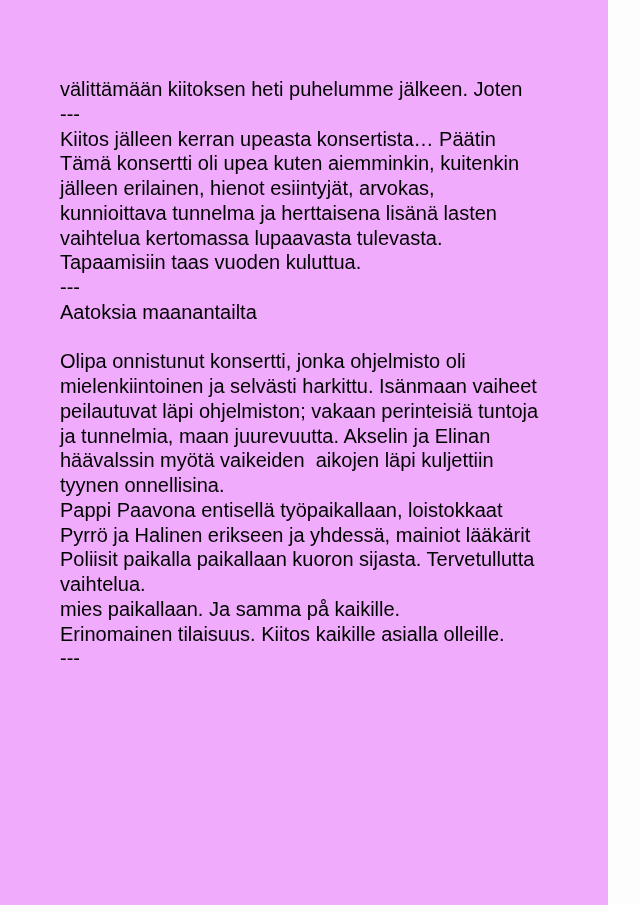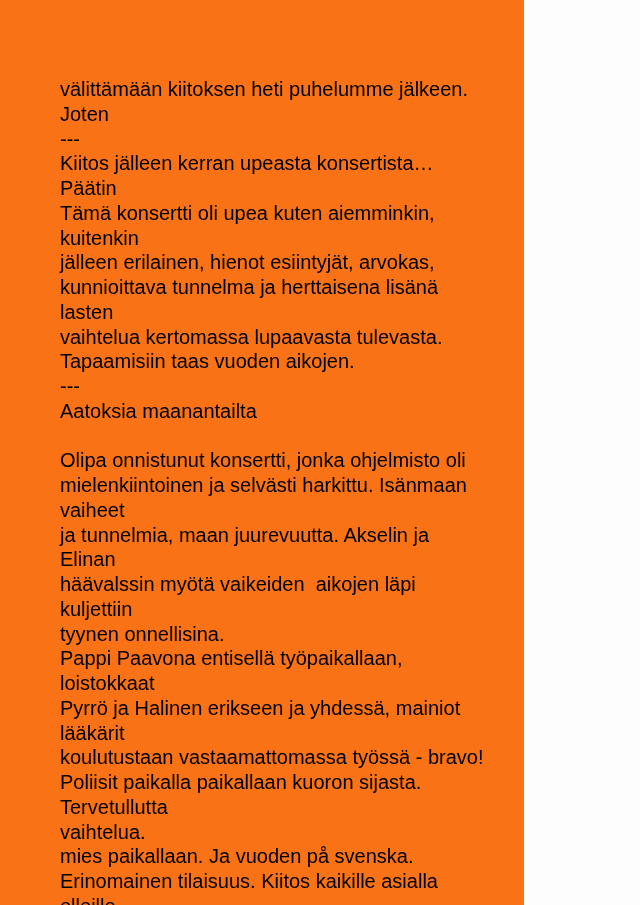--- a/index.html
+++ b/index.html
@@ -7,23 +7,23 @@
       padding: 0;
     }
     body {
       width: 640px;
       height: 905px;
       background: #fdfdfd;
       overflow: hidden;
     }
     .page {
       box-sizing: border-box;
-      width: 524px;
+      width: 608px;
       height: 905px;
-      background: #f97316;
+      background: #f0abfc;
       padding: 77px 40px 0 60px;
       font-family: "Liberation Sans", sans-serif;
       font-size: 20px;
       line-height: 24.75px;
       font-weight: 400;
       color: #000000;
     }
     .line {
       white-space: pre-wrap;
       min-height: 24.75px;
@@ -33,30 +33,30 @@
 <body>
 
 <div class="page">
   <div class="line">välittämään kiitoksen heti puhelumme jälkeen. Joten</div>
   <div class="line">---</div>
   <div class="line">Kiitos jälleen kerran upeasta konsertista… Päätin</div>
   <div class="line">Tämä konsertti oli upea kuten aiemminkin, kuitenkin</div>
   <div class="line">jälleen erilainen, hienot esiintyjät, arvokas,</div>
   <div class="line">kunnioittava tunnelma ja herttaisena lisänä lasten</div>
   <div class="line">vaihtelua kertomassa lupaavasta tulevasta.</div>
-  <div class="line">Tapaamisiin taas vuoden aikojen.</div>
+  <div class="line">Tapaamisiin taas vuoden kuluttua.</div>
   <div class="line">---</div>
   <div class="line">Aatoksia maanantailta</div>
   <div class="line"></div>
   <div class="line">Olipa onnistunut konsertti, jonka ohjelmisto oli</div>
   <div class="line">mielenkiintoinen ja selvästi harkittu. Isänmaan vaiheet</div>
+  <div class="line">peilautuvat läpi ohjelmiston; vakaan perinteisiä tuntoja</div>
   <div class="line">ja tunnelmia, maan juurevuutta. Akselin ja Elinan</div>
   <div class="line">häävalssin myötä vaikeiden  aikojen läpi kuljettiin</div>
   <div class="line">tyynen onnellisina.</div>
   <div class="line">Pappi Paavona entisellä työpaikallaan, loistokkaat</div>
   <div class="line">Pyrrö ja Halinen erikseen ja yhdessä, mainiot lääkärit</div>
-  <div class="line">koulutustaan vastaamattomassa työssä - bravo!</div>
   <div class="line">Poliisit paikalla paikallaan kuoron sijasta. Tervetullutta</div>
   <div class="line">vaihtelua.</div>
-  <div class="line">mies paikallaan. Ja vuoden på svenska.</div>
+  <div class="line">mies paikallaan. Ja samma på kaikille.</div>
   <div class="line">Erinomainen tilaisuus. Kiitos kaikille asialla olleille.</div>
   <div class="line">---</div>
 </div>
 
 </body></html>

